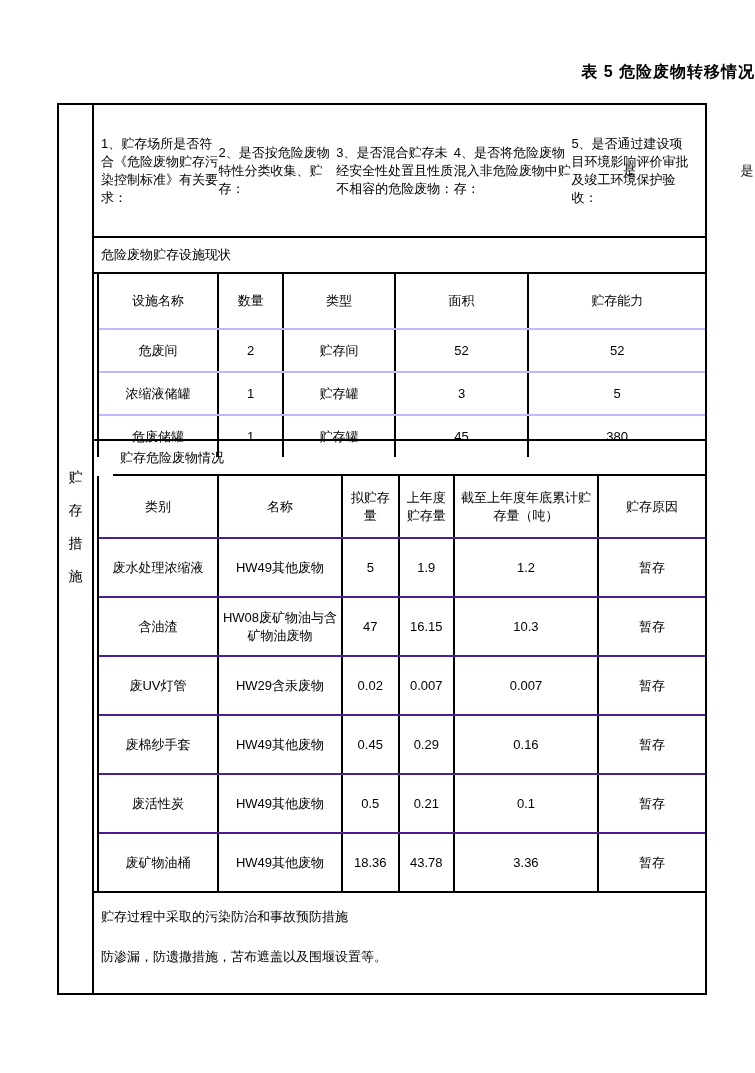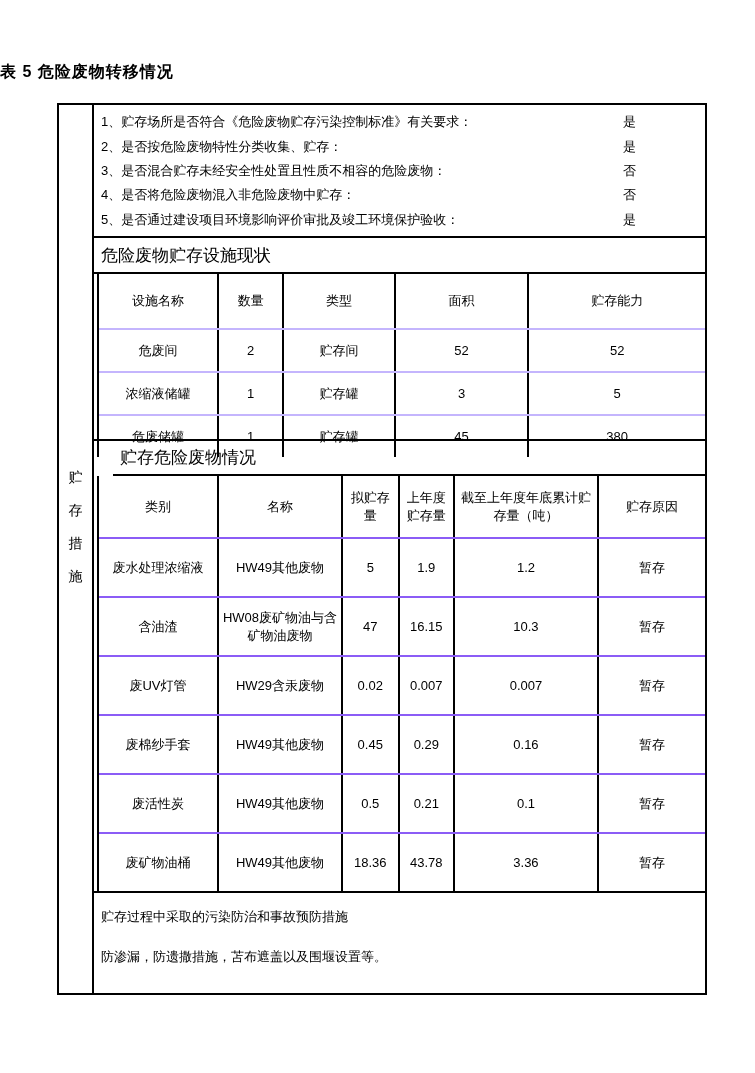--- a/index.html
+++ b/index.html
@@ -4,21 +4,21 @@
 <style>
   html,body { margin:0; padding:0; background:#ffffff; }
   body {
     font-family: "Liberation Sans", "DejaVu Sans", sans-serif;
     color:#000000;
   }
   .page { position:relative; width:755px; height:1073px; background:#ffffff; overflow:hidden; }
 
   .doc-title {
     position:absolute; top:62px; left:0; width:100%;
-    text-align:left; font-size:16px; font-weight:bold; letter-spacing:1px;
+    text-align:right; font-size:16px; font-weight:bold; letter-spacing:1px;
   }
 
   .tbl {
     position:absolute; left:57px; top:103px; width:650px; height:892px;
     border:2px solid #000; box-sizing:border-box; display:flex; background:#fff;
   }
 
   
   .left-col {
     width:35px; border-right:2px solid #000; box-sizing:border-box;
@@ -26,43 +26,43 @@
   }
   .vstack { display:flex; flex-direction:column; align-items:center; transform:translateY(-22px); }
   .vchar { line-height:33px; }
 
   .content { flex:1; min-width:0; display:flex; flex-direction:column; }
   .sec { box-sizing:border-box; }
 
   
   .sec-questions {
     height:137px; border-bottom:2px solid #000;
-    display:flex; flex-direction:column; padding:5px 16px 4px 7px; font-size:13px;
+    display:flex; flex-direction:row; padding:5px 16px 4px 7px; font-size:13px;
   }
   .q-row { flex:1; position:relative; display:flex; align-items:center; }
   .q-ans { position:absolute; left:522px; }
 
   
-  .sec-label { display:flex; align-items:center; padding-left:7px; font-size:17px; border-bottom:2px solid #000; }
+  .sec-label { display:flex; align-items:center; padding-left:7px; font-size:13px; border-bottom:2px solid #000; }
   .sec-label.l1 { height:37px; }
   .sec-label.l2 { height:36px;margin-left:19px; }
 
   
   .subtbl-wrap { border-bottom:2px solid #000; box-sizing:border-box; }
   .subtbl-wrap.facilities { height:167px; }
   .subtbl-wrap.waste { height:417px; }
   .subtbl { margin-left:3px; border-left:2px solid #000; box-sizing:border-box; }
 
   .grid-f { display:grid; grid-template-columns:121fr 66fr 112fr 135fr 177fr; }
   .grid-w { display:grid; grid-template-columns:121fr 125fr 57fr 56fr 145fr 107fr; }
 
   .fhead { height:54px; box-sizing:border-box; }
   .frow  { height:43px; border-top:2px solid #c4b5fd; box-sizing:border-box; }
   .whead { height:61px; box-sizing:border-box; }
-  .wrow  { height:59px; border-top:2px solid #8b5cf6; box-sizing:border-box; }
+  .wrow  { height:59px; border-top:2px solid #4c1d95; box-sizing:border-box; }
 
   .c {
     border-right:2px solid #000; box-sizing:border-box;
     display:flex; align-items:center; justify-content:center;
     text-align:center; font-size:13px; line-height:1.35; padding:0 3px;
   }
   .c:last-child { border-right:none; }
 
   
   .sec-prevention { flex:1; padding:4px 8px 16px 7px; font-size:13px; }

